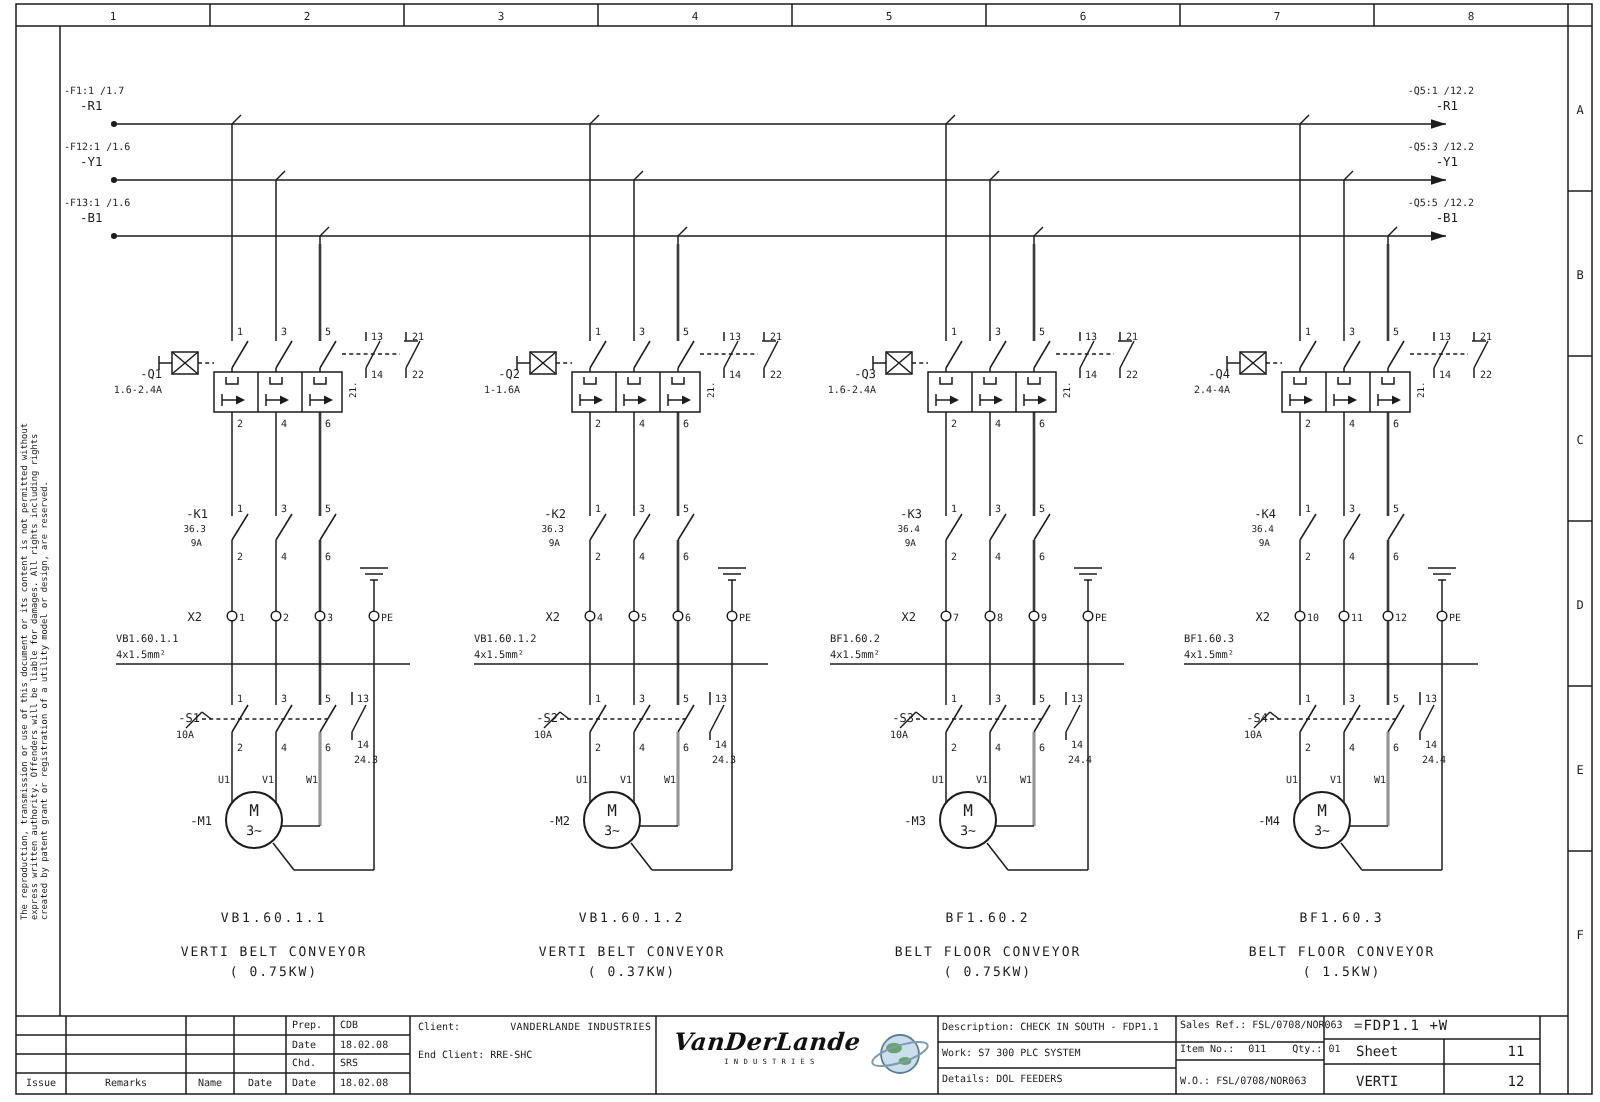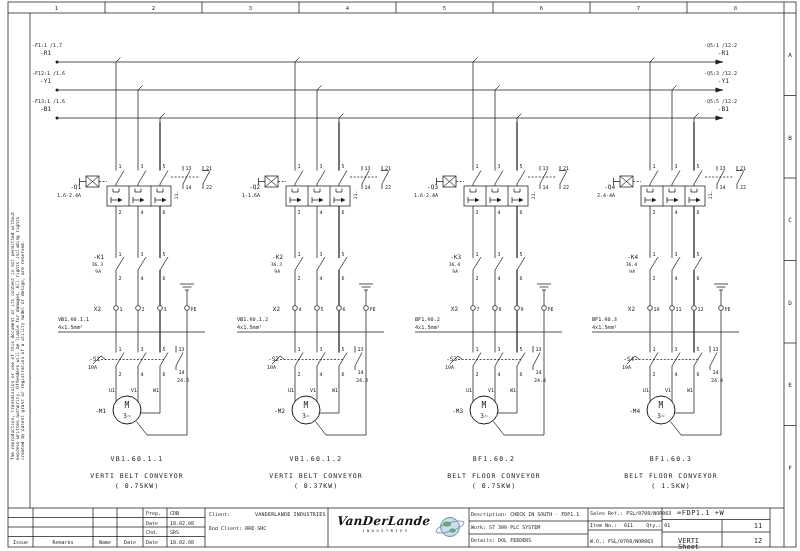--- a/index.html
+++ b/index.html
@@ -693,17 +693,17 @@
     <span style="margin-left:4px">011</span>
     <span style="margin-left:10px">Qty.:</span>
     <span>01</span>
   </div>
   <div class="tb row" style="left:590px;top:538.5px">
     <span>W.O.:</span>
     <span>FSL/0708/NOR063</span>
   </div>
 
   <div class="tb big" style="left:665px;top:510px;letter-spacing:.5px">=FDP1.1 +W</div>
-  <div class="tb big" style="left:666px;top:544px">Sheet</div>
+  <div class="tb big" style="left:666px;top:523px">Sheet</div>
   <div class="tb big c" style="left:722px;top:523px;width:48px">11</div>
   <div class="tb big" style="left:666px;top:537.5px">VERTI</div>
   <div class="tb big c" style="left:722px;top:537.5px;width:48px">12</div>
 </div>
 
 </body></html>

